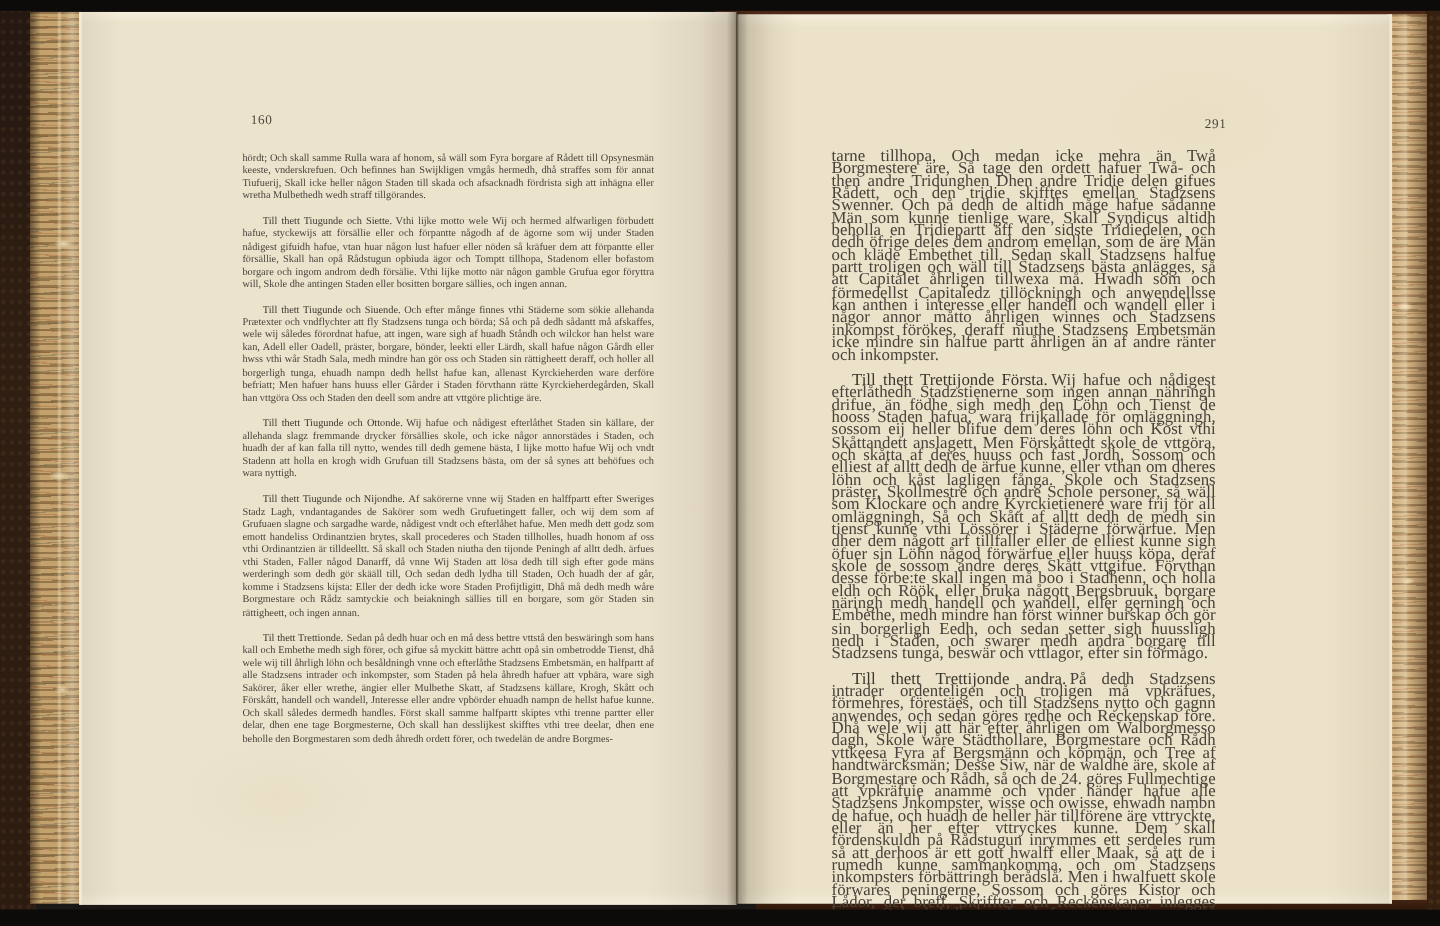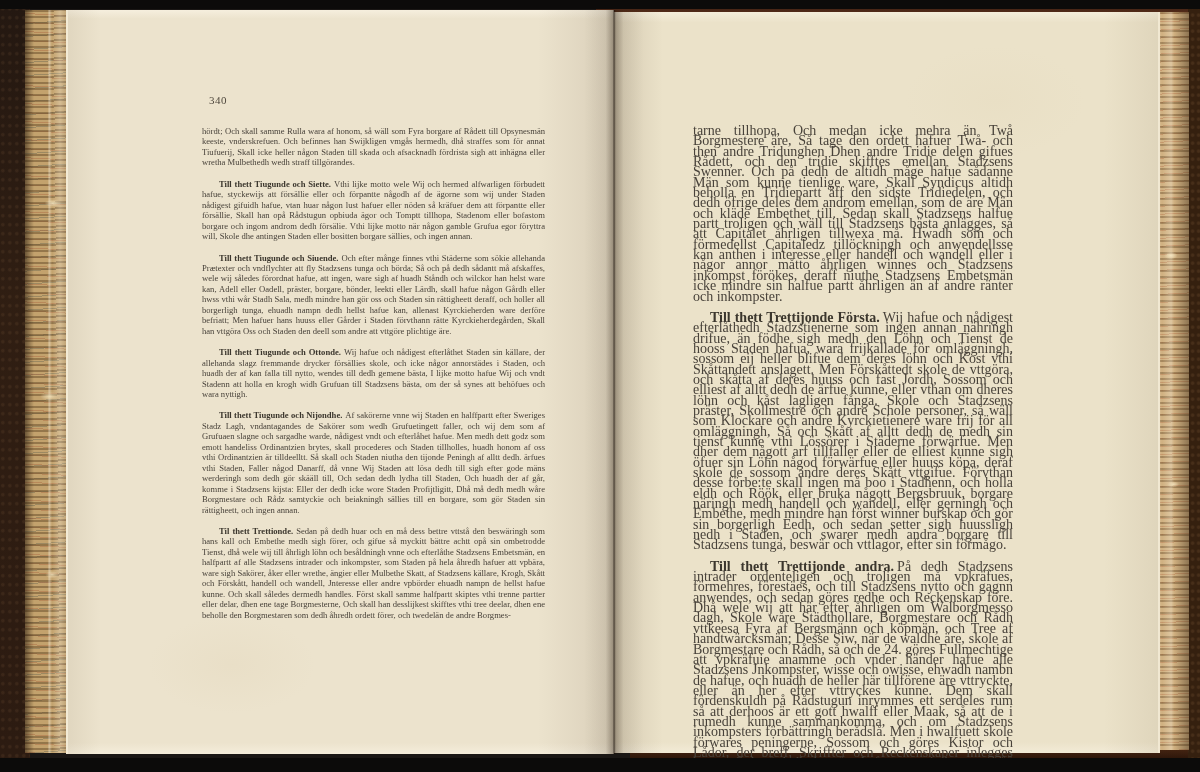--- a/index.html
+++ b/index.html
@@ -100,49 +100,50 @@
 
   
   .text-block{
     position:absolute;color:#48423a;text-align:justify;
     font-family:"Liberation Serif","DejaVu Serif",serif;
   }
   .text-left{left:123px;top:105px;width:365px;font-size:8.6px;line-height:10.45px;}
   .text-right{left:68px;top:103px;width:342px;font-size:14px;line-height:10.35px;}
   .para{margin:11px;text-indent:17px;}
   .para.no-indent{text-indent:0;}
-  .run-in{font-weight:bold;color:#3b362d;}
+  .run-in{font-weight:normal;color:#3b362d;}
   .run-in:not(:empty){margin-right:3px;}
 </style>
 </head>
 <body>
 
 <div class="scene">
 
   <div class="leather leather-left"></div>
   <div class="leather leather-right"></div>
   <div class="spine-strip spine-top"></div>
   <div class="spine-strip spine-bottom"></div>
 
   <div class="marble marble-left"></div>
   <div class="marble marble-right"></div>
 
   <div class="page page-left">
-    <div class="pagenum pagenum-left">340</div>
+    <div class="pagenum pagenum-left">160</div>
     <div class="text-block text-left">
       <p class="para no-indent"><b class="run-in"></b><span>hördt; Och skall samme Rulla wara af honom, så wäll som Fyra borgare af Rådett till Opsynesmän keeste, vnderskrefuen. Och befinnes han Swijkligen vmgås hermedh, dhå straffes som för annat Tiufuerij, Skall icke heller någon Staden till skada och afsacknadh fördrista sigh att inhägna eller wretha Mulbethedh wedh straff tillgörandes.</span></p>
       <p class="para"><b class="run-in">Till thett Tiugunde och Siette.</b><span>Vthi lijke motto wele Wij och hermed alfwarligen förbudett hafue, styckewijs att försällie eller och förpantte någodh af de ägorne som wij under Staden nådigest gifuidh hafue, vtan huar någon lust hafuer eller nöden så kräfuer dem att förpantte eller försällie, Skall han opå Rådstugun opbiuda ägor och Tomptt tillhopa, Stadenom eller bofastom borgare och ingom androm dedh försälie. Vthi lijke motto när någon gamble Grufua egor föryttra will, Skole dhe antingen Staden eller bositten borgare sällies, och ingen annan.</span></p>
       <p class="para"><b class="run-in">Till thett Tiugunde och Siuende.</b><span>Och efter månge finnes vthi Städerne som sökie allehanda Prætexter och vndflychter att fly Stadzsens tunga och börda; Så och på dedh sådantt må afskaffes, wele wij således förordnat hafue, att ingen, ware sigh af huadh Ståndh och wilckor han helst ware kan, Adell eller Oadell, präster, borgare, bönder, leekti eller Lärdh, skall hafue någon Gårdh eller hwss vthi wår Stadh Sala, medh mindre han gör oss och Staden sin rättigheett deraff, och holler all borgerligh tunga, ehuadh nampn dedh hellst hafue kan, allenast Kyrckieherden ware derföre befriatt; Men hafuer hans huuss eller Gårder i Staden förvthann rätte Kyrckieherdegården, Skall han vttgöra Oss och Staden den deell som andre att vttgöre plichtige äre.</span></p>
       <p class="para"><b class="run-in">Till thett Tiugunde och Ottonde.</b><span>Wij hafue och nådigest efterlåthet Staden sin källare, der allehanda slagz fremmande drycker försällies skole, och icke någor annorstädes i Staden, och huadh der af kan falla till nytto, wendes till dedh gemene bästa, I lijke motto hafue Wij och vndt Stadenn att holla en krogh widh Grufuan till Stadzsens bästa, om der så synes att behöfues och wara nyttigh.</span></p>
       <p class="para"><b class="run-in">Till thett Tiugunde och Nijondhe.</b><span>Af sakörerne vnne wij Staden en halffpartt efter Sweriges Stadz Lagh, vndantagandes de Sakörer som wedh Grufuetingett faller, och wij dem som af Grufuaen slagne och sargadhe warde, nådigest vndt och efterlåhet hafue. Men medh dett godz som emott handeliss Ordinantzien brytes, skall procederes och Staden tillholles, huadh honom af oss vthi Ordinantzien är tilldeelltt. Så skall och Staden niutha den tijonde Peningh af alltt dedh. ärfues vthi Staden, Faller någod Danarff, då vnne Wij Staden att lösa dedh till sigh efter gode mäns werderingh som dedh gör skääll till, Och sedan dedh lydha till Staden, Och huadh der af går, komme i Stadzsens kijsta: Eller der dedh icke wore Staden Profijtligitt, Dhå må dedh medh wåre Borgmestare och Rådz samtyckie och beiakningh sällies till en borgare, som gör Staden sin rättigheett, och ingen annan.</span></p>
       <p class="para"><b class="run-in">Til thett Trettionde.</b><span>Sedan på dedh huar och en må dess bettre vttstå den beswäringh som hans kall och Embethe medh sigh förer, och gifue så myckitt bättre achtt opå sin ombetrodde Tienst, dhå wele wij till åhrligh löhn och besåldningh vnne och efterlåthe Stadzsens Embetsmän, en halfpartt af alle Stadzsens intrader och inkompster, som Staden på hela åhredh hafuer att vpbära, ware sigh Sakörer, åker eller wrethe, ängier eller Mulbethe Skatt, af Stadzsens källare, Krogh, Skått och Förskått, handell och wandell, Jnteresse eller andre vpbörder ehuadh nampn de hellst hafue kunne. Och skall således dermedh handles. Först skall samme halfpartt skiptes vthi trenne partter eller delar, dhen ene tage Borgmesterne, Och skall han desslijkest skifftes vthi tree deelar, dhen ene beholle den Borgmestaren som dedh åhredh ordett förer, och twedelän de andre Borgmes-</span></p>
     </div>
   </div>
 
   <div class="page page-right">
+    <div class="pagenum pagenum-right">291</div>
     <div class="text-block text-right">
       <p class="para no-indent"><b class="run-in"></b><span>tarne tillhopa, Och medan icke mehra än Twå Borgmestere äre, Så tage den ordett hafuer Twå- och then andre Tridunghen Dhen andre Tridie delen gifues Rådett, och den tridie skifftes emellan Stadzsens Swenner. Och på dedh de altidh måge hafue sådanne Män som kunne tienlige ware, Skall Syndicus altidh beholla en Tridiepartt äff den sidste Tridiedelen, och dedh öfrige deles dem androm emellan, som de äre Män och kläde Embethet till. Sedan skall Stadzsens halfue partt troligen och wäll till Stadzsens bästa anlägges, så att Capitalet åhrligen tillwexa må. Hwadh som och förmedellst Capitaledz tillöckningh och anwendellsse kan anthen i interesse eller handell och wandell eller i någor annor måtto åhrligen winnes och Stadzsens inkompst förökes, deraff niuthe Stadzsens Embetsmän icke mindre sin halfue partt åhrligen än af andre ränter och inkompster.</span></p>
       <p class="para"><b class="run-in">Till thett Trettijonde Första.</b><span>Wij hafue och nådigest efterlåthedh Stadzstienerne som ingen annan nähringh drifue, än födhe sigh medh den Löhn och Tienst de hooss Staden hafua, wara frijkallade för omläggningh, sossom eij heller blifue dem deres löhn och Kost vthi Skåttandett anslagett. Men Förskåttedt skole de vttgöra, och skåtta af deres huuss och fast Jordh, Sossom och elliest af alltt dedh de ärfue kunne, eller vthan om dheres löhn och kåst lagligen fånga. Skole och Stadzsens präster, Skollmestre och andre Schole personer, så wäll som Klockare och andre Kyrckietienere ware frij för all omläggningh, Så och Skått af alltt dedh de medh sin tienst kunne vthi Lössörer i Städerne förwärfue. Men dher dem någott arf tillfaller eller de elliest kunne sigh öfuer sin Löhn någod förwärfue eller huuss köpa, deraf skole de sossom andre deres Skått vttgifue. Förvthan desse förbe:te skall ingen må boo i Stadhenn, och holla eldh och Röök, eller bruka någott Bergsbruuk, borgare näringh medh handell och wandell, eller gerningh och Embethe, medh mindre han först winner burskap och gör sin borgerligh Eedh, och sedan setter sigh huussligh nedh i Staden, och swarer medh andra borgare till Stadzsens tunga, beswär och vttlagor, efter sin förmågo.</span></p>
       <p class="para"><b class="run-in">Till thett Trettijonde andra.</b><span>På dedh Stadzsens intrader ordenteligen och troligen må vpkräfues, förmehres, förestäes, och till Stadzsens nytto och gagnn anwendes, och sedan göres redhe och Reckenskap före. Dhå wele wij att här efter åhrligen om Walborgmesso dagh, Skole wåre Städthollare, Borgmestare och Rådh vttkeesa Fyra af Bergsmänn och köpmän, och Tree af handtwärcksmän; Desse Siw, när de waldhe äre, skole af Borgmestare och Rådh, så och de 24. göres Fullmechtige att vpkräfuie anamme och vnder händer hafue alle Stadzsens Jnkompster, wisse och owisse, ehwadh nambn de hafue, och huadh de heller här tillförene äre vttryckte, eller än her efter vttryckes kunne. Dem skall fördenskuldh på Rådstugun inrymmes ett serdeles rum så att derhoos är ett gott hwalff eller Maak, så att de i rumedh kunne sammankomma, och om Stadzsens inkompsters förbättringh berådslå. Men i hwalfuett skole förwares peningerne, Sossom och göres Kistor och Lådor, der breff, Skriffter och Reckenskaper inlegges kunne. Och på dedh de måge hafue een wissheett att gåå efter; Dhå skall wår Städthollare, Fogde, Borgmestare och Rådedh sambtt medh de 24. medh dedh aldraförste låthe vpteckna alle inkompster och rättighetter, wisse och owisse, som Stadenn hafuer att förmode: Serdeles alle Stadzsens huuss, Tompter, Gårder, Rådstugun, Bookwercken, Waskhuuss, Qwarner och andre, och dem sossom een Jordebook vthi een Lengdh skrifue låthe medh alle dhe Rentter der af gåå bör; Sossom och alle ovisse Rentter förteckna, och Lengden deraf tillstella förbe:de Siw män, huilcke sedan der efter, Så och efter den Förandringh och Förordningh som Rådedh för orsaker skull göre, åhrligen och i rättan tijdh skole inkräfuie Stadzsens Förskått och Skått; Och der någre andre pålagor blifue af borgerskapedh</span></p>
     </div>
   </div>
 
   <div class="gutter-shadow"></div>
 
   <div class="bar-top"></div>

